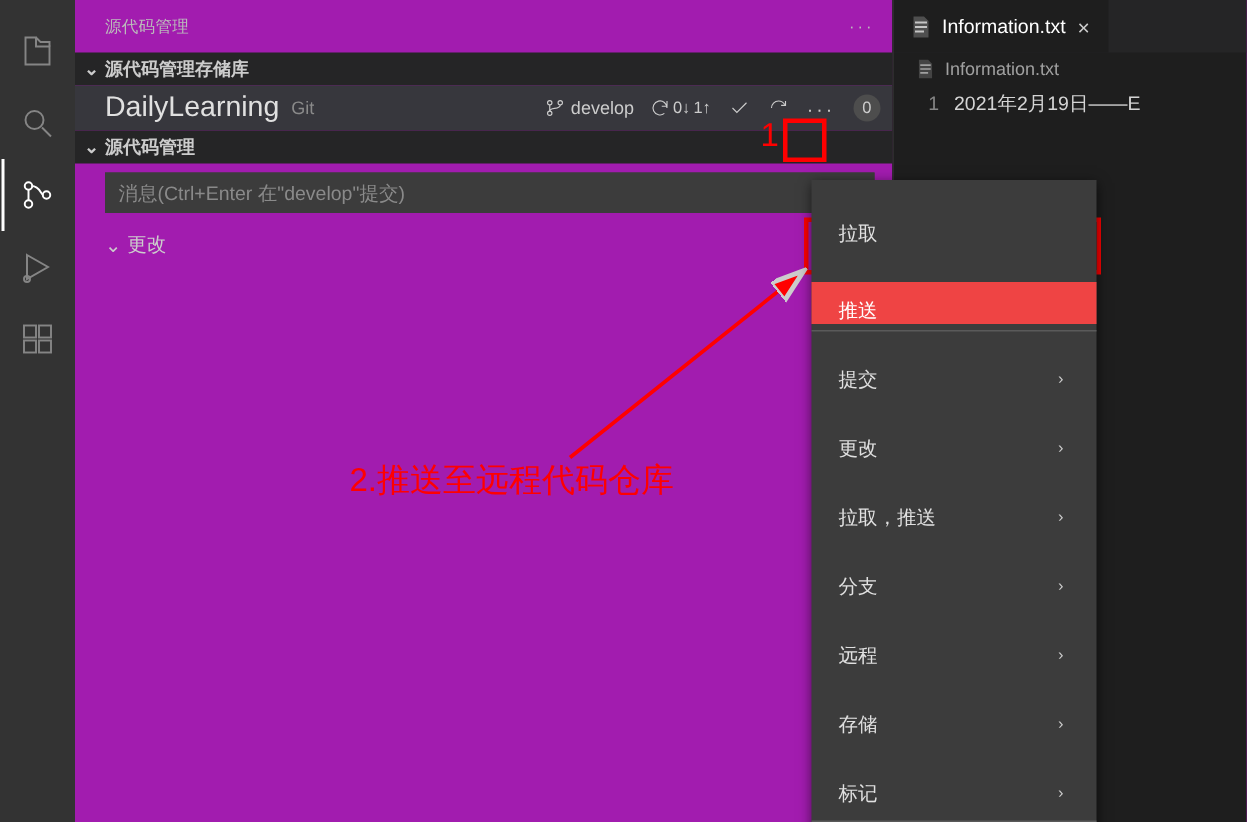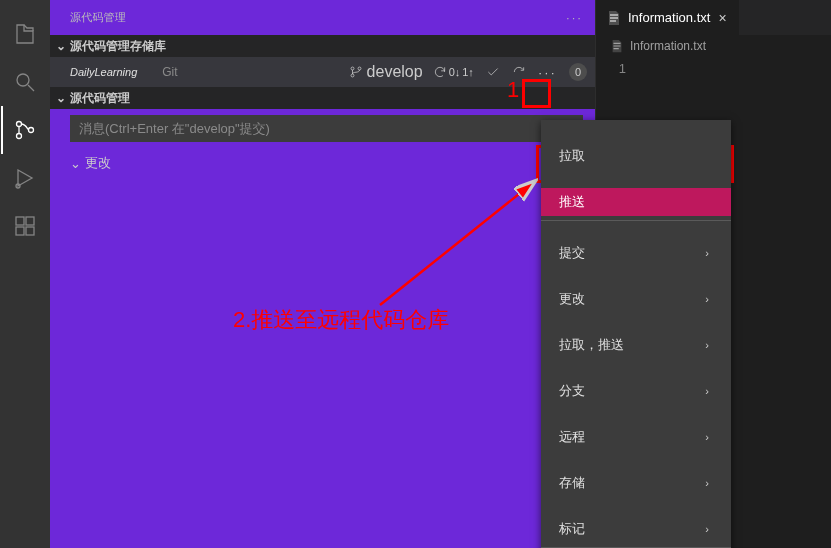--- a/index.html
+++ b/index.html
@@ -3,47 +3,47 @@
 <meta charset="utf-8">
 <style>
 * { box-sizing: border-box; margin: 0; padding: 0; }
 body { font-family: "Segoe UI", "Microsoft YaHei", sans-serif; font-size: 13px; color: #ccc; background: #1e1e1e; width: 831px; height: 548px; overflow: hidden; position: relative; }
 .root { display: flex; height: 100%; }
 .activity-bar { width: 50px; background: #333333; display: flex; flex-direction: column; align-items: center; padding-top: 10px; }
 .activity-bar .ab-item { width: 48px; height: 48px; display: flex; align-items: center; justify-content: center; color: #858585; cursor: pointer; position: relative; }
 .activity-bar .ab-item.active { color: #fff; }
 .activity-bar .ab-item.active::before { content:""; position:absolute; left:0; top:0; bottom:0; width:2px; background:#fff; }
 .activity-bar svg { width: 24px; height: 24px; }
-.sidebar { width: 545px; background: #6d28d9; display: flex; flex-direction: column; }
+.sidebar { width: 545px; background: #a21caf; display: flex; flex-direction: column; }
 .sidebar-header { height: 35px; display:flex; align-items:center; justify-content: space-between; padding: 0 12px 0 20px; color:#bbb; font-size:11px; }
 .sidebar-header .title-text { letter-spacing: 0.2px; }
 .section-header { height: 22px; display:flex; align-items:center; padding: 0 6px; background:#252526; color:#ccc; font-size:12px; font-weight:600; gap:4px; }
 .chev { display:inline-block; transform: rotate(0deg); }
 .repo-row { height: 30px; background:#37373d; display:flex; align-items:center; padding-left: 20px; padding-right:8px; gap:8px; }
-.repo-row .repo-name { color:#e0e0e0; font-size:11px;font-style:italic; }
-.repo-row .repo-type { color:#8a8a8a; font-size:12px;margin-left:17px; }
+.repo-row .repo-name { color:#e0e0e0; font-size:19px; }
+.repo-row .repo-type { color:#8a8a8a; font-size:12px; }
 .repo-row .spacer { flex:1; }
-.repo-row .branch { display:flex; align-items:center; gap:4px; color:#ccc; font-size:16px; }
+.repo-row .branch { display:flex; align-items:center; gap:4px; color:#ccc; font-size:12px; }
 .repo-row .iconbtn { color:#ccc; padding:2px 2px; display:flex; align-items:center; }
 .repo-row .badge { background:#4d4d4d; color:#ccc; border-radius:10px; min-width:18px; height:18px; display:flex;align-items:center;justify-content:center; font-size:11px; padding:0 6px; margin-left:2px;}
 .commit-input { margin: 6px 12px 6px 20px; }
 .commit-input input { width:100%; background:#3c3c3c; border:1px solid #3c3c3c; color:#ccc; padding:5px 8px; font-size:13px; outline:none; font-family: inherit;}
 .commit-input input::placeholder { color:#8a8a8a; }
 .changes-row { height:22px; display:flex; align-items:center; padding-left:20px; gap:4px; color:#ccc; font-size:13px; margin-top:4px;}
 .editor { flex:1; background:#1e1e1e; border-left:1px solid #2d2d2d; display:flex; flex-direction:column; }
 .tab-bar { height:35px; background:#252526; display:flex; align-items:stretch; }
 .tab { display:flex; align-items:center; gap:6px; padding:0 10px; background:#1e1e1e; color:#fff; font-size:13px; border-right:1px solid #252526; }
 .tab .close { color:#ccc; font-size:14px; padding:0 2px;}
 .crumb { height:22px; display:flex; align-items:center; gap:6px; padding-left:14px; color:#a0a0a0; font-size:12px; }
 .editor-body { display:flex; }
 .gutter { width:40px; text-align:right; padding-right:10px; color:#858585; font-size:13px; line-height:20px; padding-top:2px;}
 .content-line { color:#d4d4d4; font-size:13px; line-height:20px; padding-top:2px; white-space: pre; }
 .context-menu { position:absolute; left:541px; top:120px; width:190px; background:#3c3c3c; box-shadow: 0 2px 8px rgba(0,0,0,0.6); padding:4px 0; z-index:50; color:#e0e0e0;}
 .menu-item { height:28px; display:flex; align-items:center; justify-content:space-between; padding:0 22px 0 18px; font-size:13px; cursor:pointer;margin-top:18px; }
-.menu-item.highlight { background:#be185d; color:#fff; }
+.menu-item.highlight { background:#ef4444; color:#fff;align-items:flex-end; }
 .menu-sep { height:1px; background:#5a5a5a; margin:4px 0; }
 .sub-arrow { font-size:11px; color:#ccc; }
 
 .anno-box { position:absolute; border:3px solid #ff0000; pointer-events:none; }
 .anno-text { position:absolute; color:#ff0000; font-size:22px; font-weight:400; pointer-events:none; }
 .anno-line { position:absolute; pointer-events:none; }
 svg { fill: none; stroke: currentColor; stroke-width: 1.3; }
 .file-icon-svg { stroke:none; fill: currentColor; }
 </style>
 </head>
@@ -163,20 +163,21 @@
     </div>
     <div class="crumb">
       <svg width="14" height="14" viewBox="0 0 16 16" class="file-icon-svg">
           <path fill="#a0a0a0" d="M3 1h7l3 3v11H3z" opacity="0.3"></path>
           <path d="M4 5h8M4 8h8M4 11h6" stroke="#a0a0a0"></path>
         </svg>
       <span>Information.txt</span>
     </div>
     <div class="editor-body">
       <div class="gutter">1</div>
+      <div class="content-line">2021年2月19日——E</div>
     </div>
   </div>
 </div>
 
 <div class="context-menu" id="context-menu">
     <div class="menu-item">
       <span>拉取</span>
     </div>
     <div class="menu-item highlight">
       <span>推送</span>

